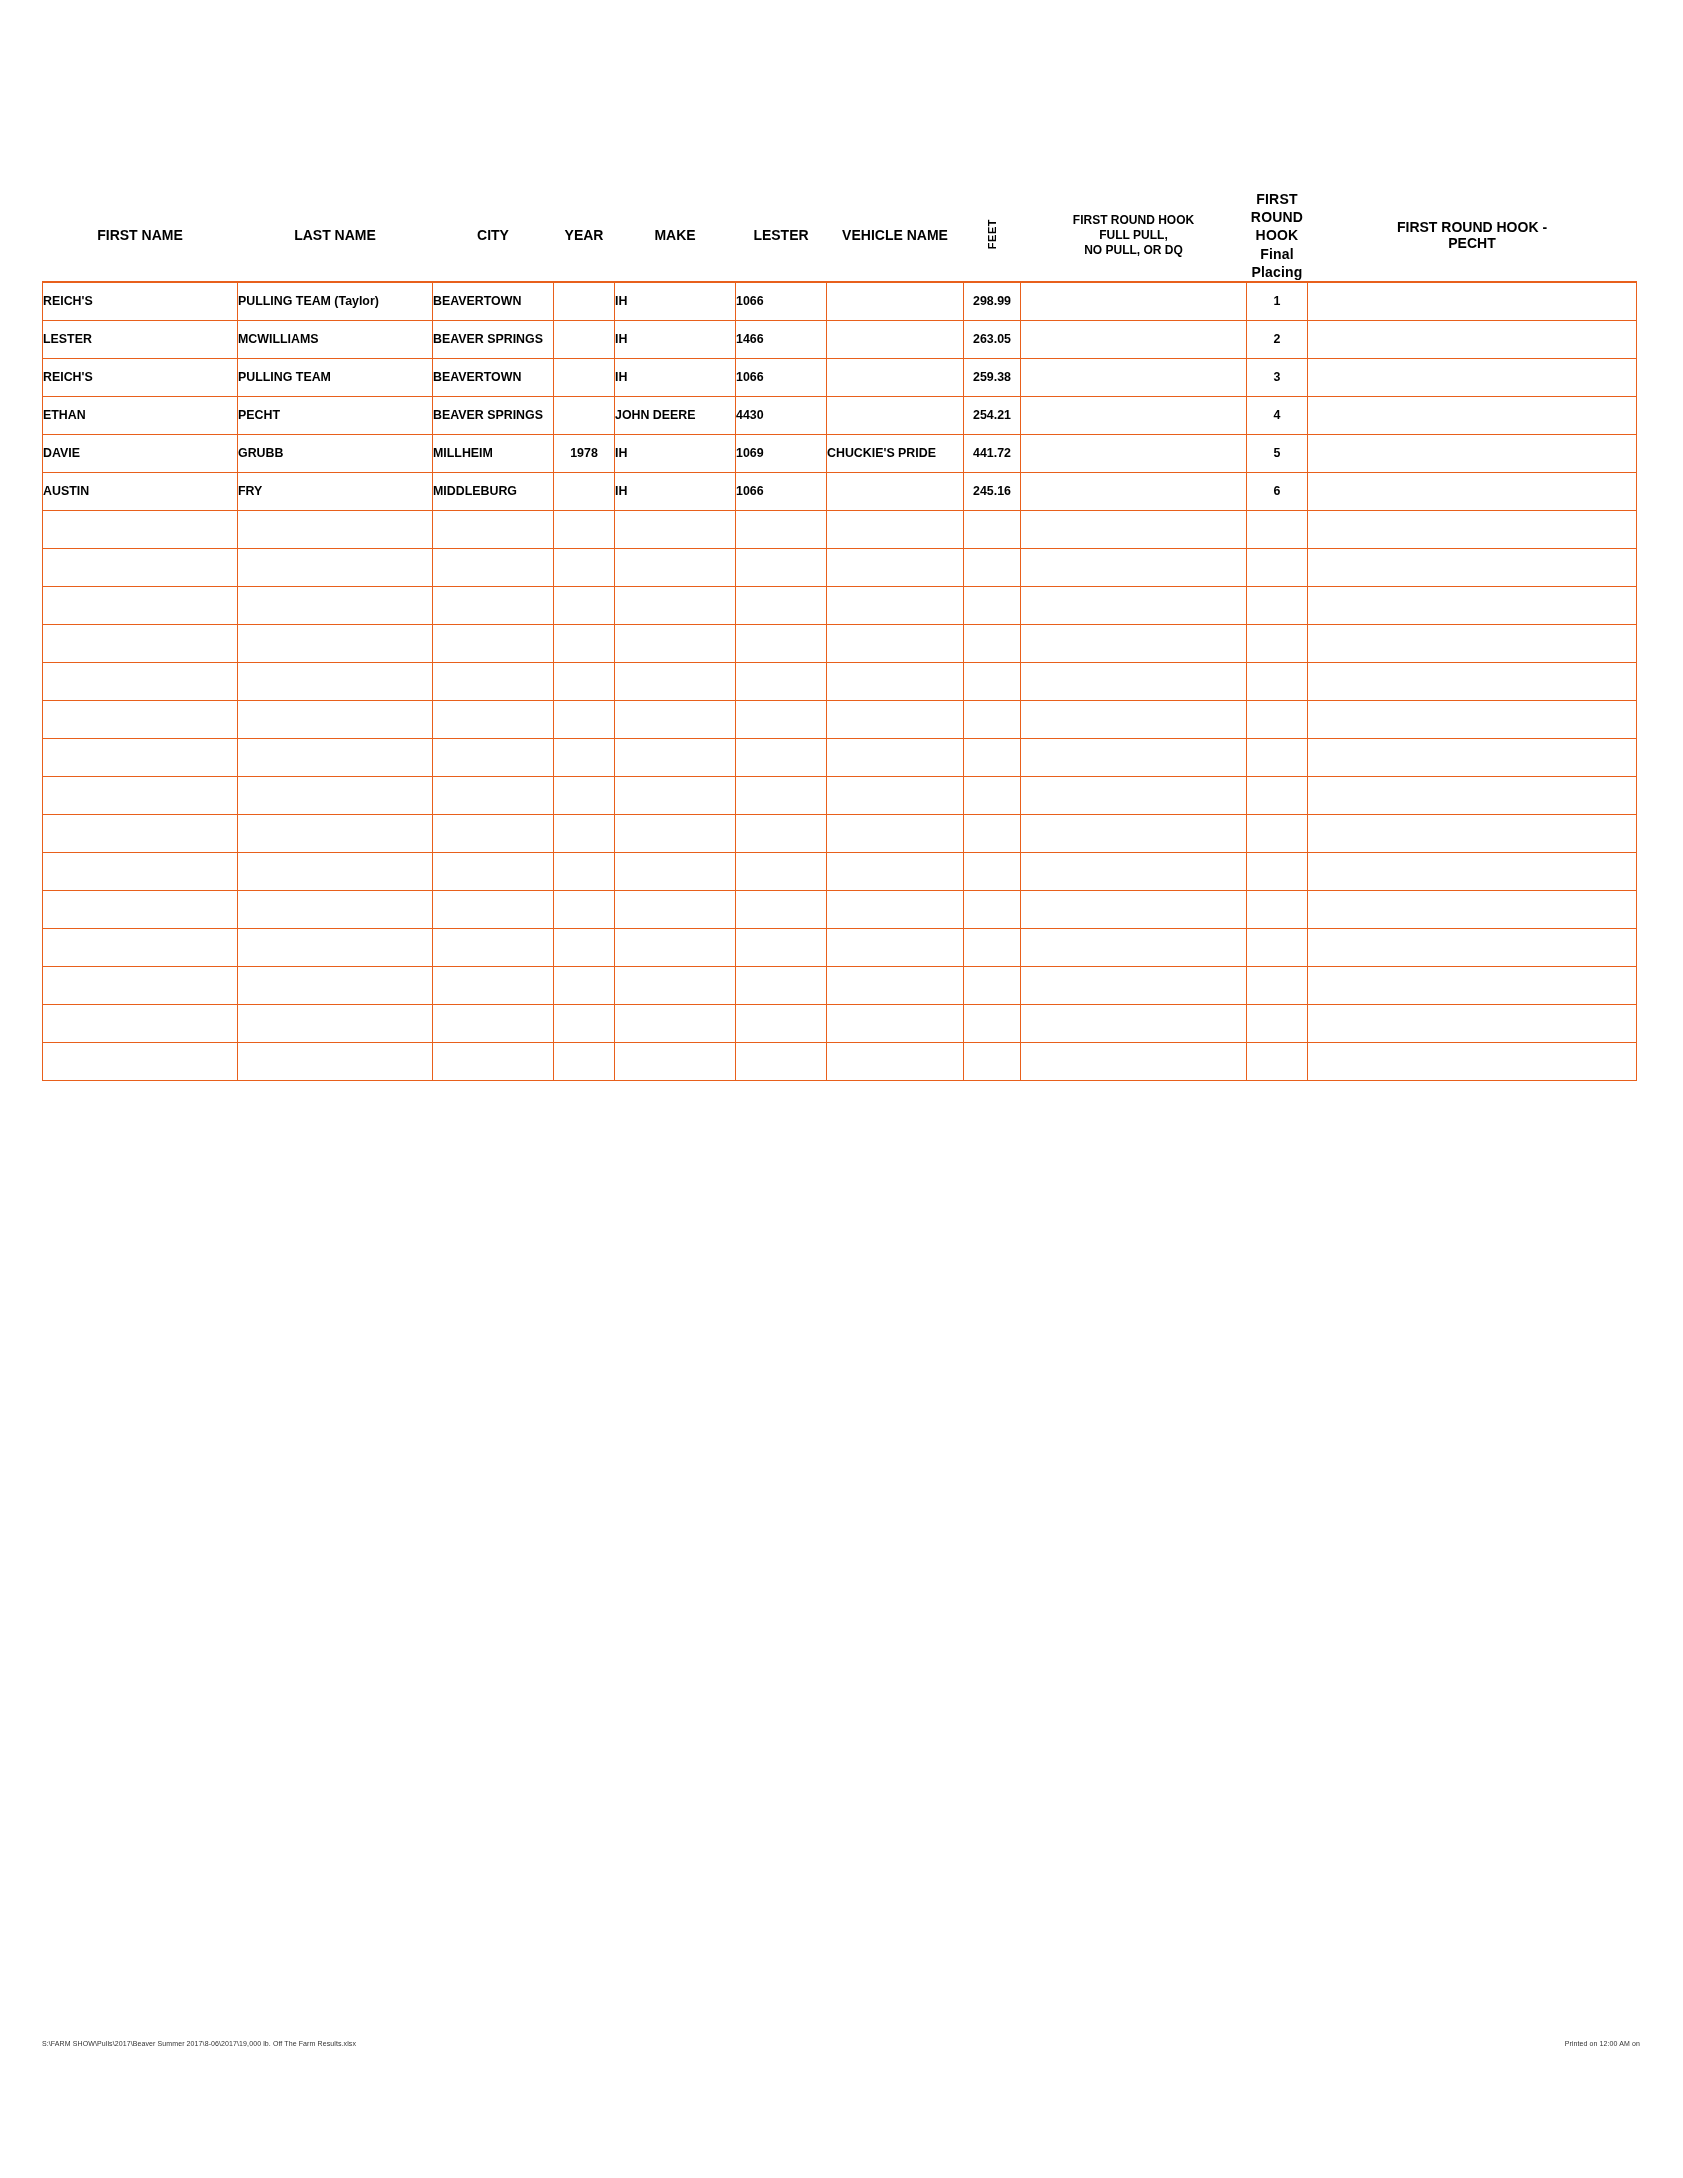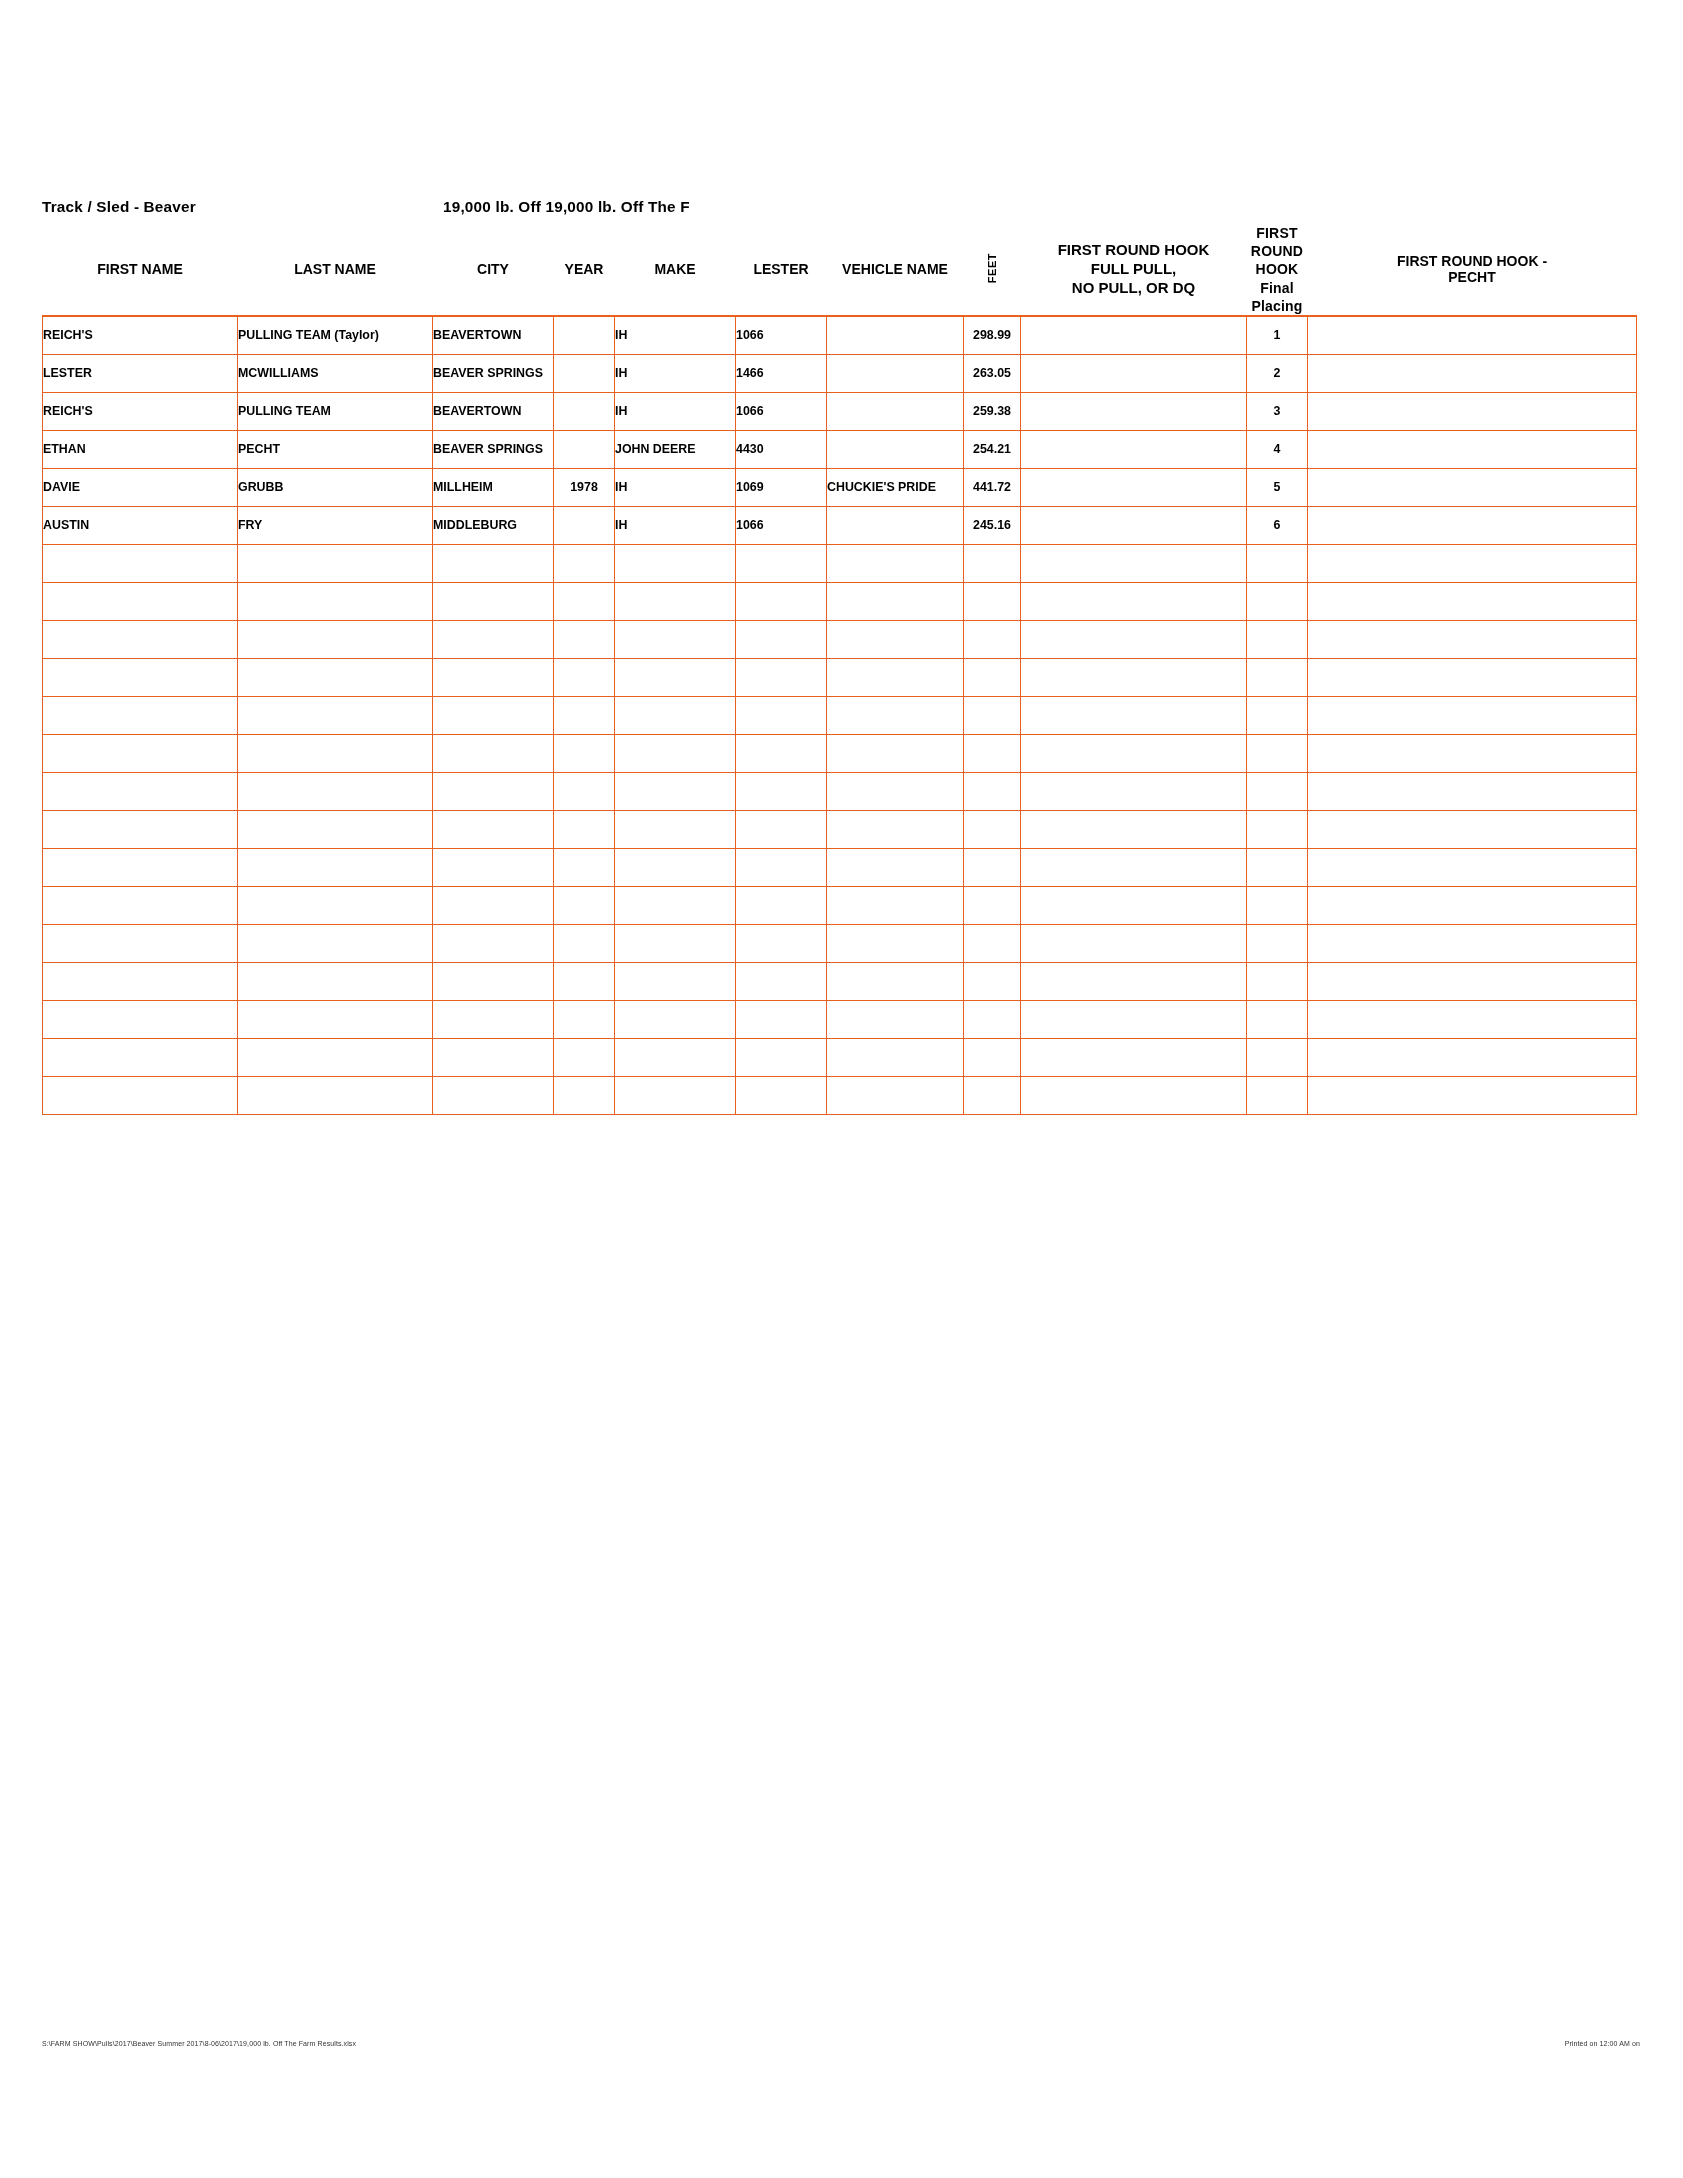--- a/index.html
+++ b/index.html
@@ -63,21 +63,21 @@
   thead th {
     font-size: 14px;
     font-weight: bold;
     text-align: center;
     color: #000;
     border: none;
     padding: 2px 2px 6px 2px;
     line-height: 1.15;
   }
   thead th.small {
-    font-size: 15px;
+    font-size: 12px;
     line-height: 1.25;
   }
   thead th.tiny {
     font-size: 14px;
     line-height: 1.3;
     letter-spacing: 0.2px;
   }
   thead th.vert span.vtext {
     display: inline-block;
     writing-mode: vertical-rl;
@@ -123,24 +123,20 @@
   }
   .footer .right { text-align: right; }
 </style>
 </head>
 <body>
 
 <div class="page">
 
   <div class="sheet">
 
-    <div class="title-row">
-      <div class="title-left">Track / Sled - Beaver</div>
-      <div class="title-center">19,000 lb. Off 19,000 lb. Off The F</div>
-    </div>
 
     <table class="grid">
       <colgroup>
         <col style="width:195px">
         <col style="width:195px">
         <col style="width:121px">
         <col style="width:61px">
         <col style="width:121px">
         <col style="width:91px">
         <col style="width:137px">

